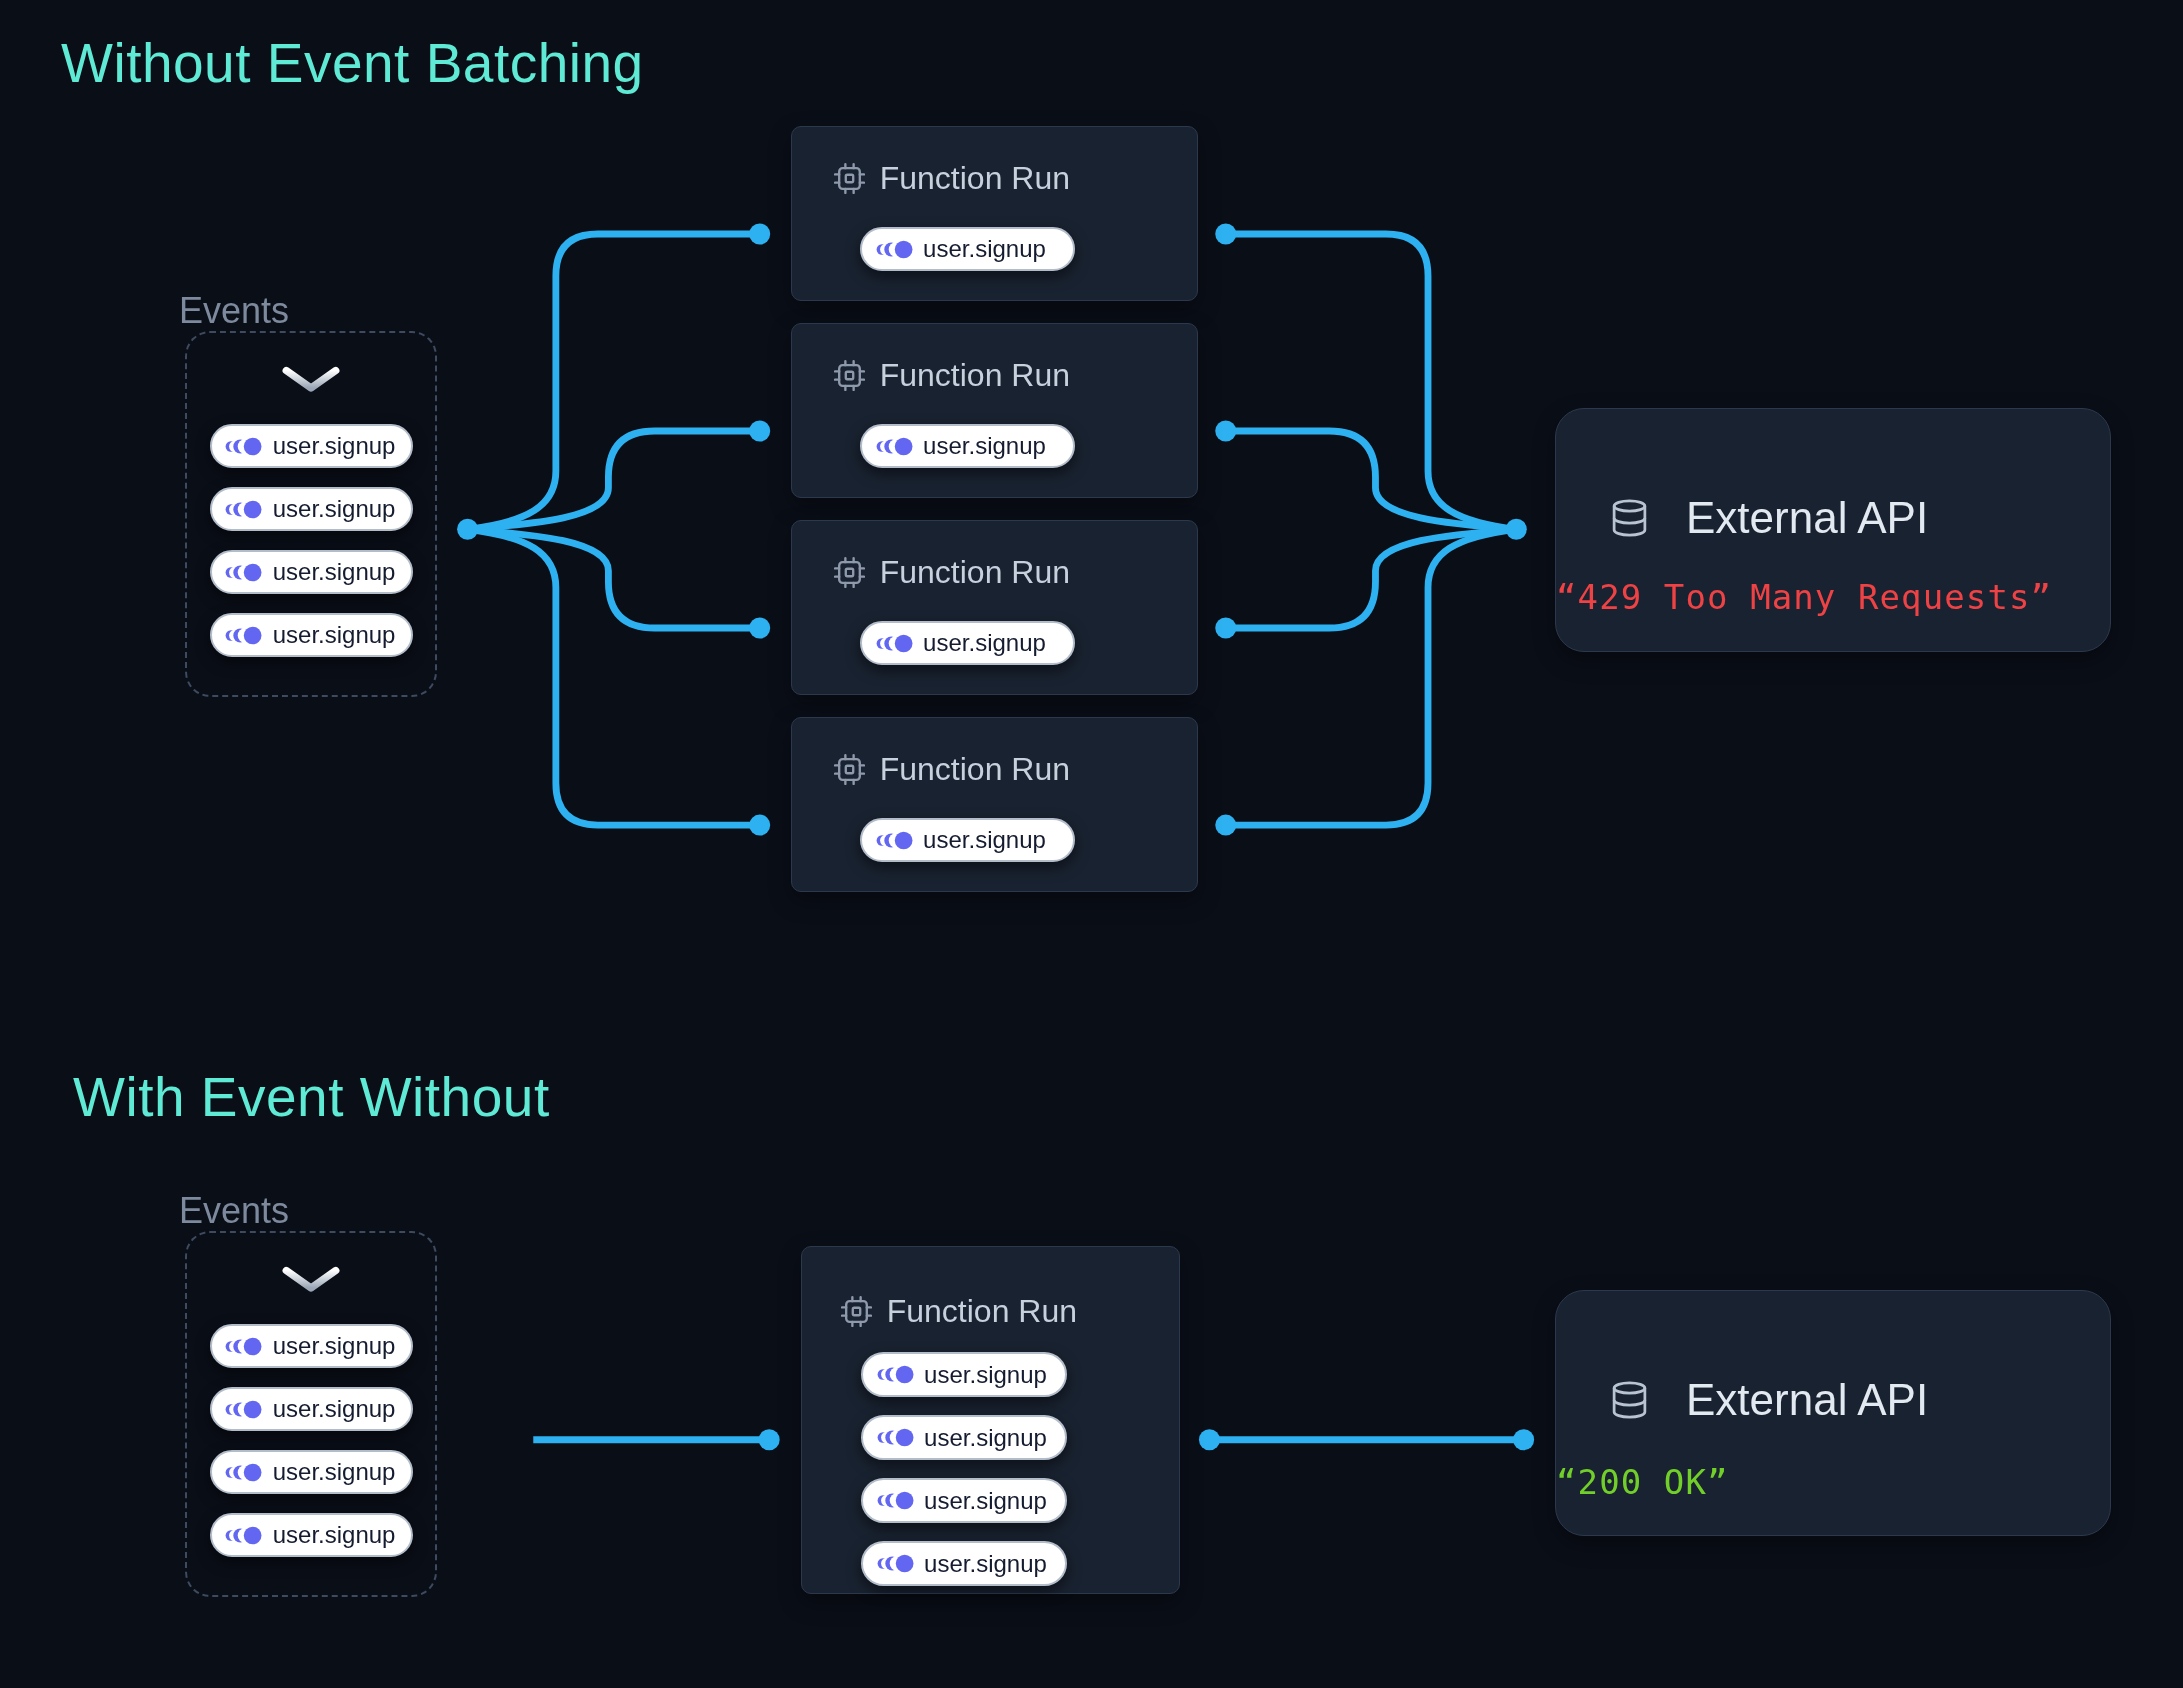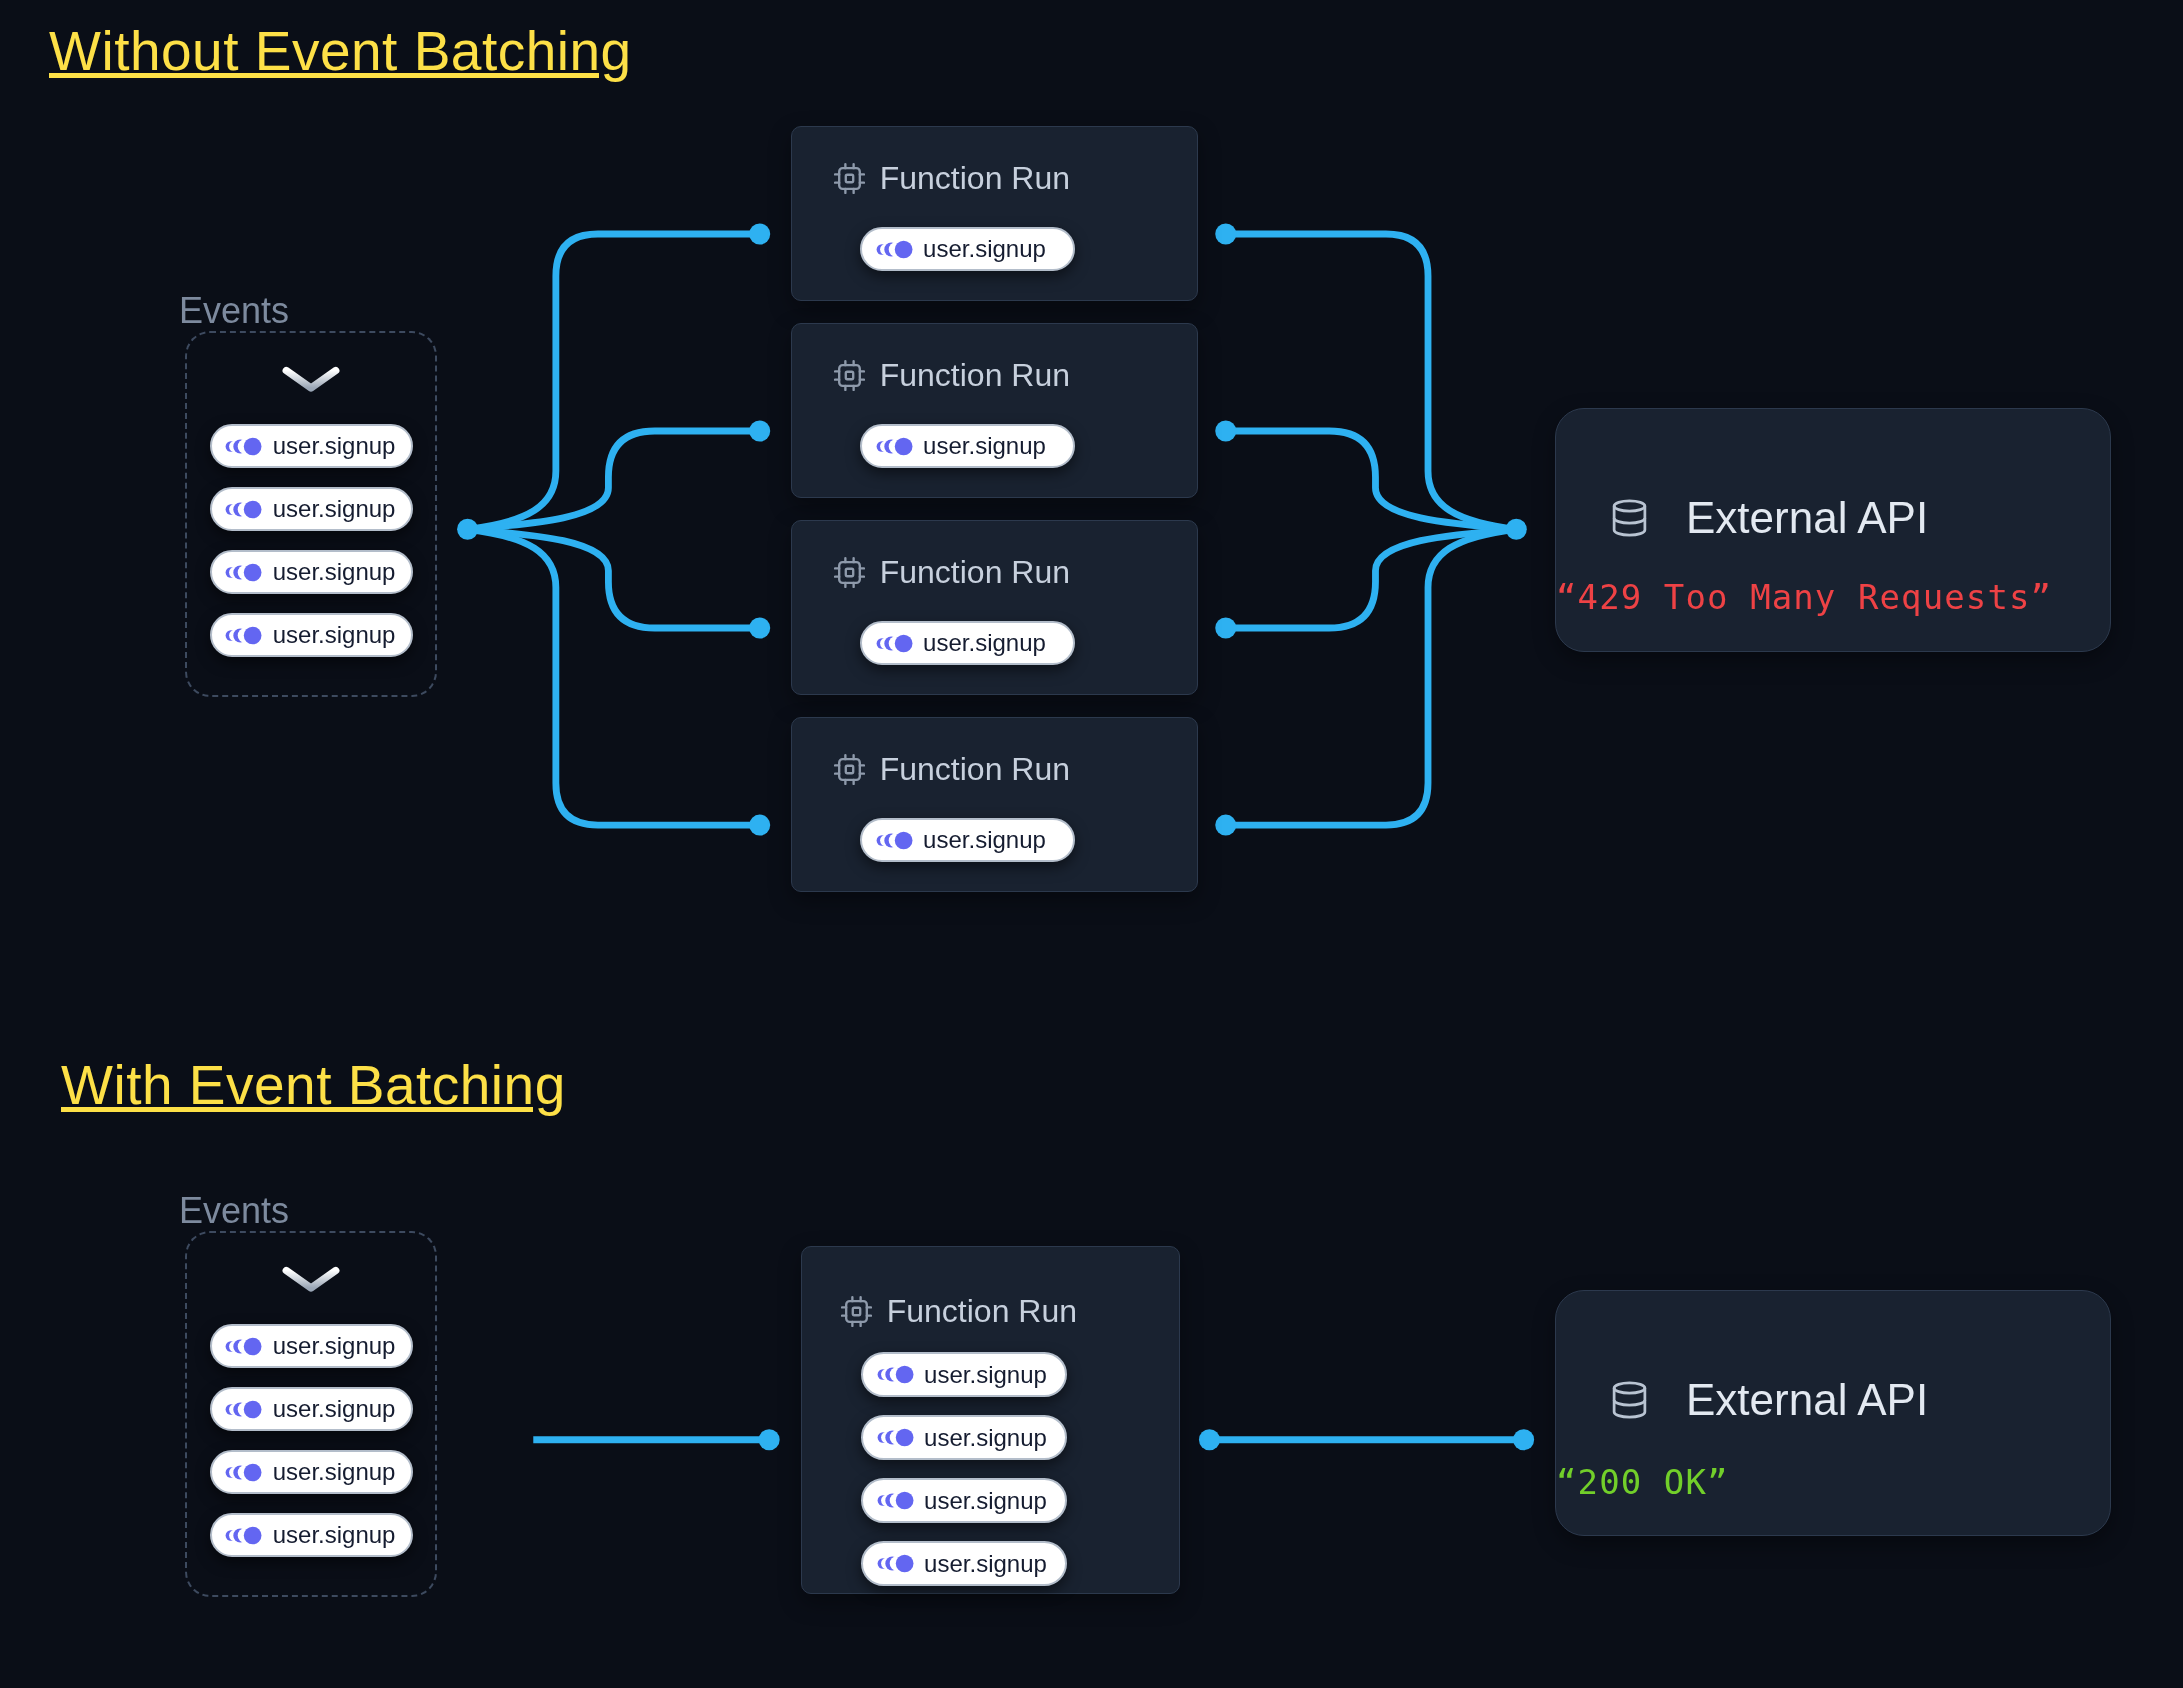--- a/index.html
+++ b/index.html
@@ -1,21 +1,21 @@
 <!DOCTYPE html>
 <html style="--connector_blue: #2eb1f1; --event_purple: #6366f1; --error_red: #ee4245; --success_green: #72cf2a;font-size:8.4px"><head>
 <meta charset="utf-8">
 <style>
   html,body{margin:0;padding:0;background:#0a0e17;}
   .canvas{position:relative;width:2183px;height:1689px;background:#0a0e17;overflow:hidden;
           font-family:"Liberation Sans",sans-serif;}
   .wires{position:absolute;left:0;top:0;z-index:1;}
   .wires path{fill:none;stroke:var(--connector_blue,#2eb1f1);stroke-width:13px;}
   .wires circle{fill:var(--connector_blue,#2eb1f1);}
-  .sec-title{position:absolute;margin:0;font-size:55px;font-weight:500;color:#fde047;letter-spacing:0.5px;z-index:2;text-decoration:underline;}
+  .sec-title{position:absolute;margin:12px;font-size:55px;font-weight:500;color:#5eead4;letter-spacing:0.5px;z-index:2;}
   .events-label{position:absolute;font-size:36px;color:#7d8a9e;z-index:2;}
   .events-box{position:absolute;border:2.1px dashed #3d4a5f;border-radius:25px;z-index:2;}
   .chev{position:absolute;left:50%;top:30.5px;transform:translateX(-50%);}
   .pill{position:absolute;display:flex;align-items:center;gap:9.5px;background:#fff;
         border:2.1px solid #b3bdca;border-radius:37px;box-sizing:border-box;
         box-shadow:0 5.3px 13.7px rgba(0,0,0,.5);padding-left:12.6px;z-index:3;}
   .pill .pill-label{font-size:24px;font-weight:500;color:#151c30;white-space:nowrap;}
   .card{position:absolute;background:#192230;border:1.6px solid #2c394d;border-radius:10px;
         box-shadow:0 8.4px 21px rgba(0,0,0,.35);z-index:2;}
   .card-head{position:absolute;display:flex;align-items:center;gap:13.7px;font-size:32px;color:#c7d0dd;white-space:nowrap;}
@@ -182,21 +182,21 @@
   <div class="card api-card" style="left:1555px;top:408px;width:554px;height:242px">
     <div class="card-head" style="left:53px;top:84px">
       <svg width="41" height="46" viewBox="0 0 24 24">
           <use href="#dbicon"></use>
         </svg>
       <span>External API</span>
     </div>
     <div class="status" style="top: 168px; color: rgb(238, 66, 69);">“429 Too Many Requests”</div>
   </div>
 
-  <h1 class="sec-title" style="left:61px;top:1053px">With Event Batching</h1>
+  <h1 class="sec-title" style="left:61px;top:1053px">With Event Without</h1>
 
   <div class="events-label" style="left:179px;top:1190px">Events</div>
 
   <div class="events-box" style="left:185px;top:1231px;width:248px;height:362px">
     <svg class="chev" width="60" height="32" viewBox="0 0 114 60">
         <use href="#chevicon"></use>
       </svg>
     <div class="pill" style="left:22.6px;top:91px;width:203px;height:44px">
       <svg width="39" height="25" viewBox="0 0 40 26">
           <use href="#evicon"></use>

